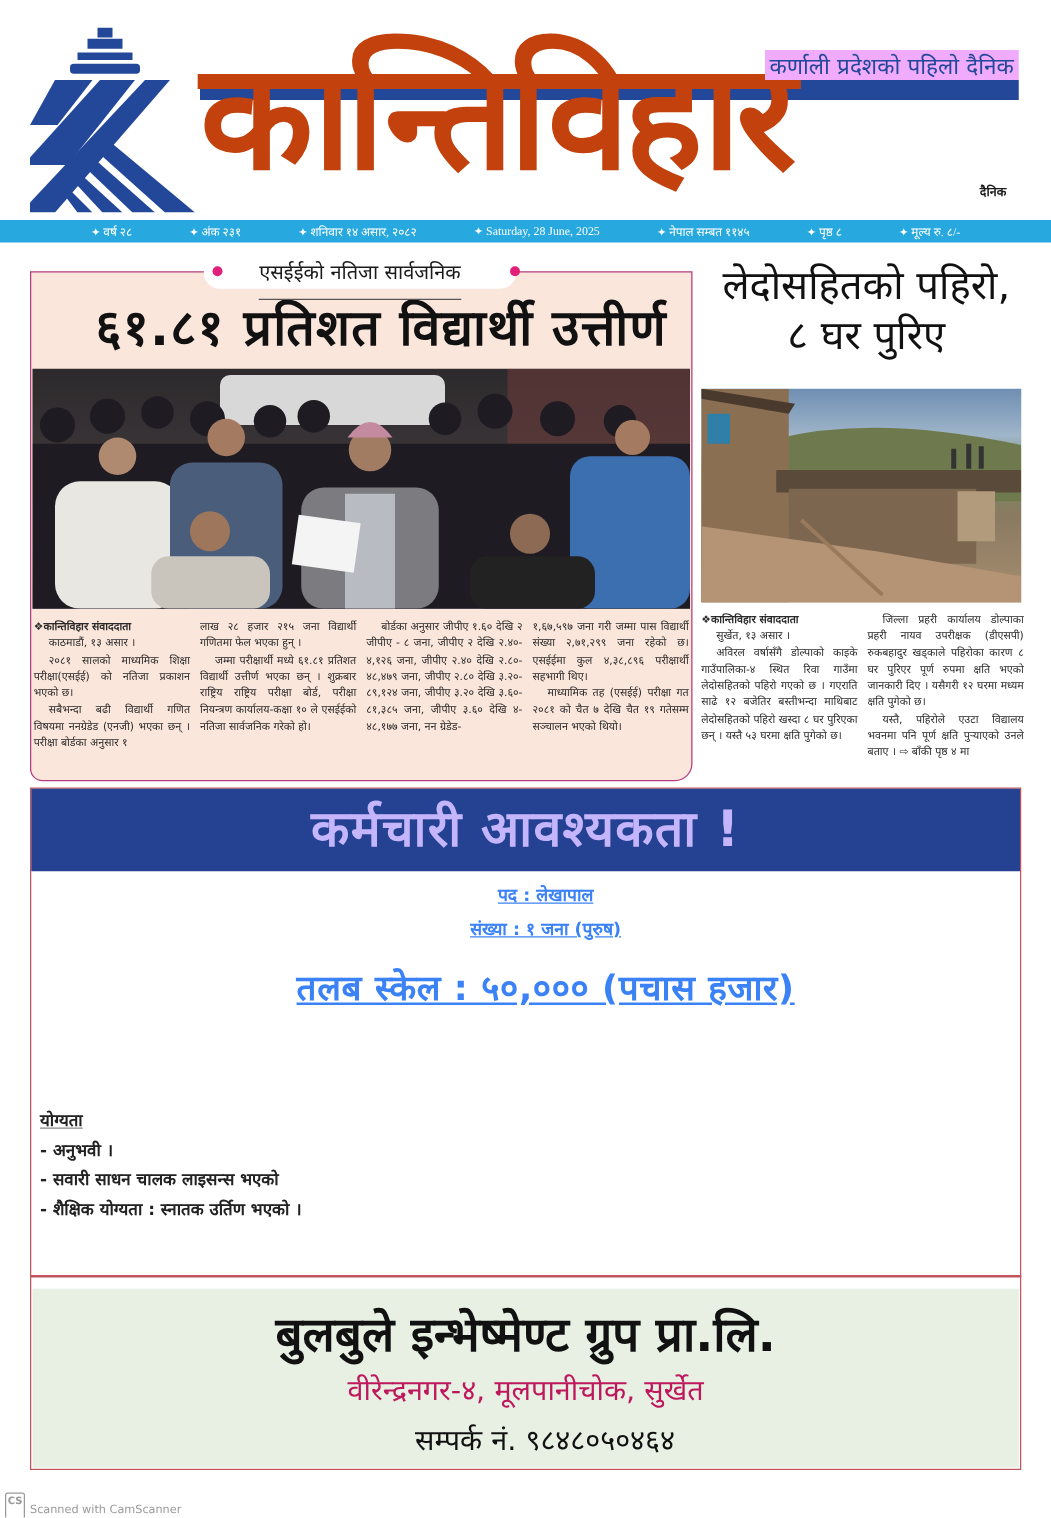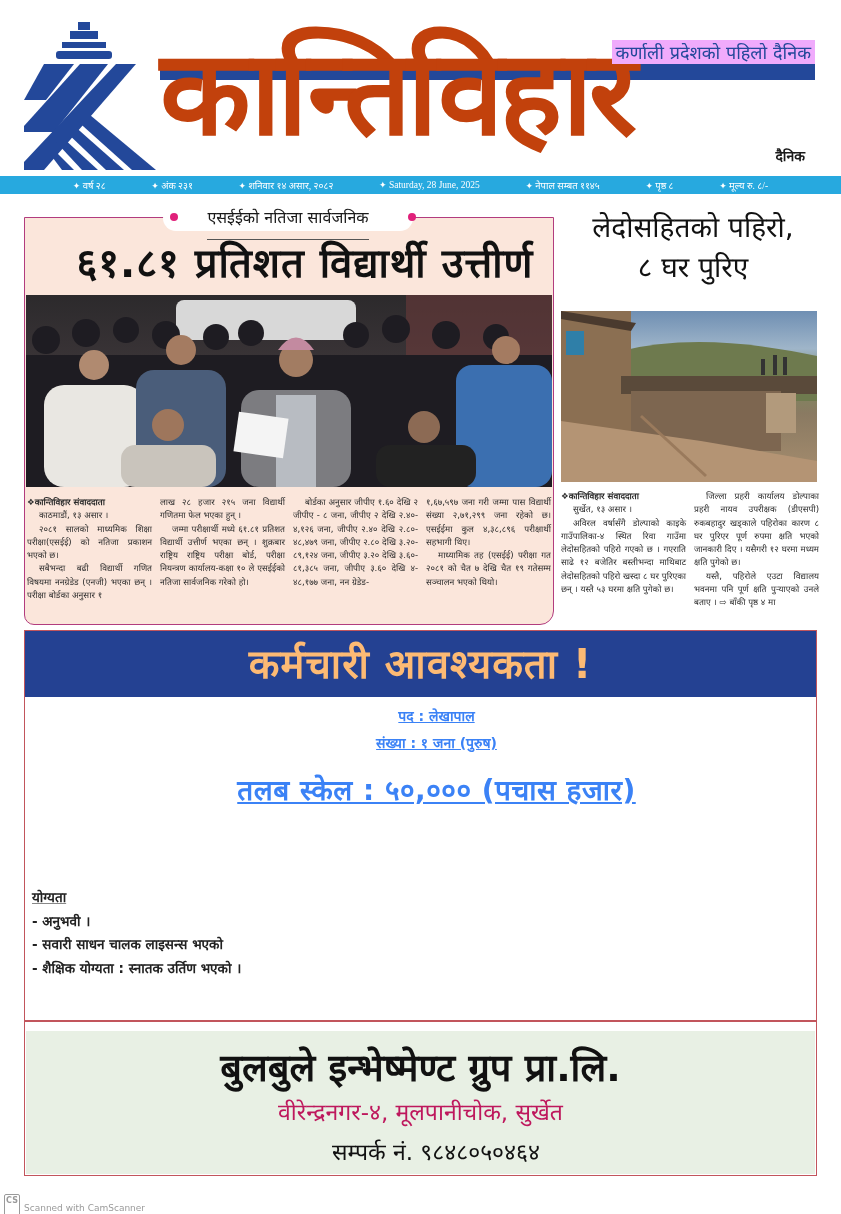--- a/index.html
+++ b/index.html
@@ -14,21 +14,21 @@
     font-family: "DejaVu Sans", sans-serif; font-weight: bold;
     font-size: 118px; line-height: 150px; color: #c2410c; letter-spacing: -4px;
     white-space: nowrap;
   }
   .logo-bar { position: absolute; left: 160px; top: 64px; width: 655px; height: 16px; background: #23489a; }
   .tagline {
     position: absolute; right: 26px; top: 40px; font-size: 18px; color: #23489a;
     background: #f0abfc; padding: 0 4px; white-space: nowrap;
   }
   .daily-label {
-    position: absolute; right: 36px; top: 146px; font-size: 14px; font-weight: bold; color: #1a1a1a; font-family: Liberation Serif, serif;
+    position: absolute; right: 36px; top: 146px; font-size: 10px; font-weight: bold; color: #1a1a1a; font-family: Liberation Serif, serif;
   }
 
   .info-strip {
     position: absolute; left: 0; top: 176px; width: 841px; height: 18px; background: #27a9df;
     display: flex; align-items: center; justify-content: space-around; padding: 0 50px 0 50px;
     color: #ffffff; font-size: 9.5px; font-family: "Liberation Serif", serif;
   }
   .info-strip .item { white-space: nowrap; }
   .info-strip .item::before { content: "\2726  "; font-size: 9px; }
 
@@ -57,40 +57,40 @@
     display: grid; grid-template-columns: repeat(4, 1fr); column-gap: 8px;
     font-size: 8.6px; line-height: 13.3px; color: #2a2a2a; text-align: justify;
   }
   .col p { text-indent: 12px; }
   .byline { font-weight: bold; text-indent: 0 !important; }
   .byline::before { content: "\2756 "; color: #333; }
 
   
   .side-headline {
     position: absolute; left: 558px; top: 208px; width: 270px; text-align: center;
-    font-size: 28px; line-height: 40px; color: #111;
+    font-size: 32px; line-height: 40px; color: #111;
   }
   .side-photo {
     position: absolute; left: 561px; top: 311px; width: 256px; height: 171px; overflow: hidden;
     background: linear-gradient(180deg, #6f8fb3 0%, #9fb5c9 22%, #7b8a5e 40%, #8a7a62 60%, #a88e6f 100%);
   }
   .side-body {
     position: absolute; left: 561px; top: 490px; width: 258px; height: 134px;
     display: grid; grid-template-columns: 1fr 1fr; column-gap: 8px;
     font-size: 8.6px; line-height: 13.3px; color: #2a2a2a; text-align: justify;
   }
 
   
   .ad-box {
     position: absolute; left: 24px; top: 630px; width: 793px; height: 546px;
     border: 1.5px solid #c2555c; background: #ffffff;
   }
   .ad-banner {
     position: absolute; left: 25px; top: 631px; width: 791px; height: 66px; background: #244192;
-    color: #fdba74; text-align: center; font-size: 40px; font-weight: bold; line-height: 66px; letter-spacing: 1px;
+    color: #c4b5fd; text-align: center; font-size: 40px; font-weight: bold; line-height: 66px; letter-spacing: 1px;
   }
   .ad-line { position: absolute; left: 40px; width: 793px; text-align: center; color: #3b82f6; text-decoration: underline; }
   .ad-post { top: 706px; font-size: 14px; font-weight: bold; }
   .ad-count { top: 733px; font-size: 14px; font-weight: bold; }
   .ad-salary { top: 770px; font-size: 28px; font-weight: bold; letter-spacing: 0.5px; }
 
   .qual { position: absolute; left: 32px; top: 886px; font-size: 13.5px; font-weight: bold; color: #222; line-height: 23.5px; }
   .qual-title { text-decoration: underline; text-decoration-color: #888; }
 
   .ad-divider { position: absolute; left: 24px; top: 1020px; width: 793px; height: 1.5px; background: #c2555c; }

